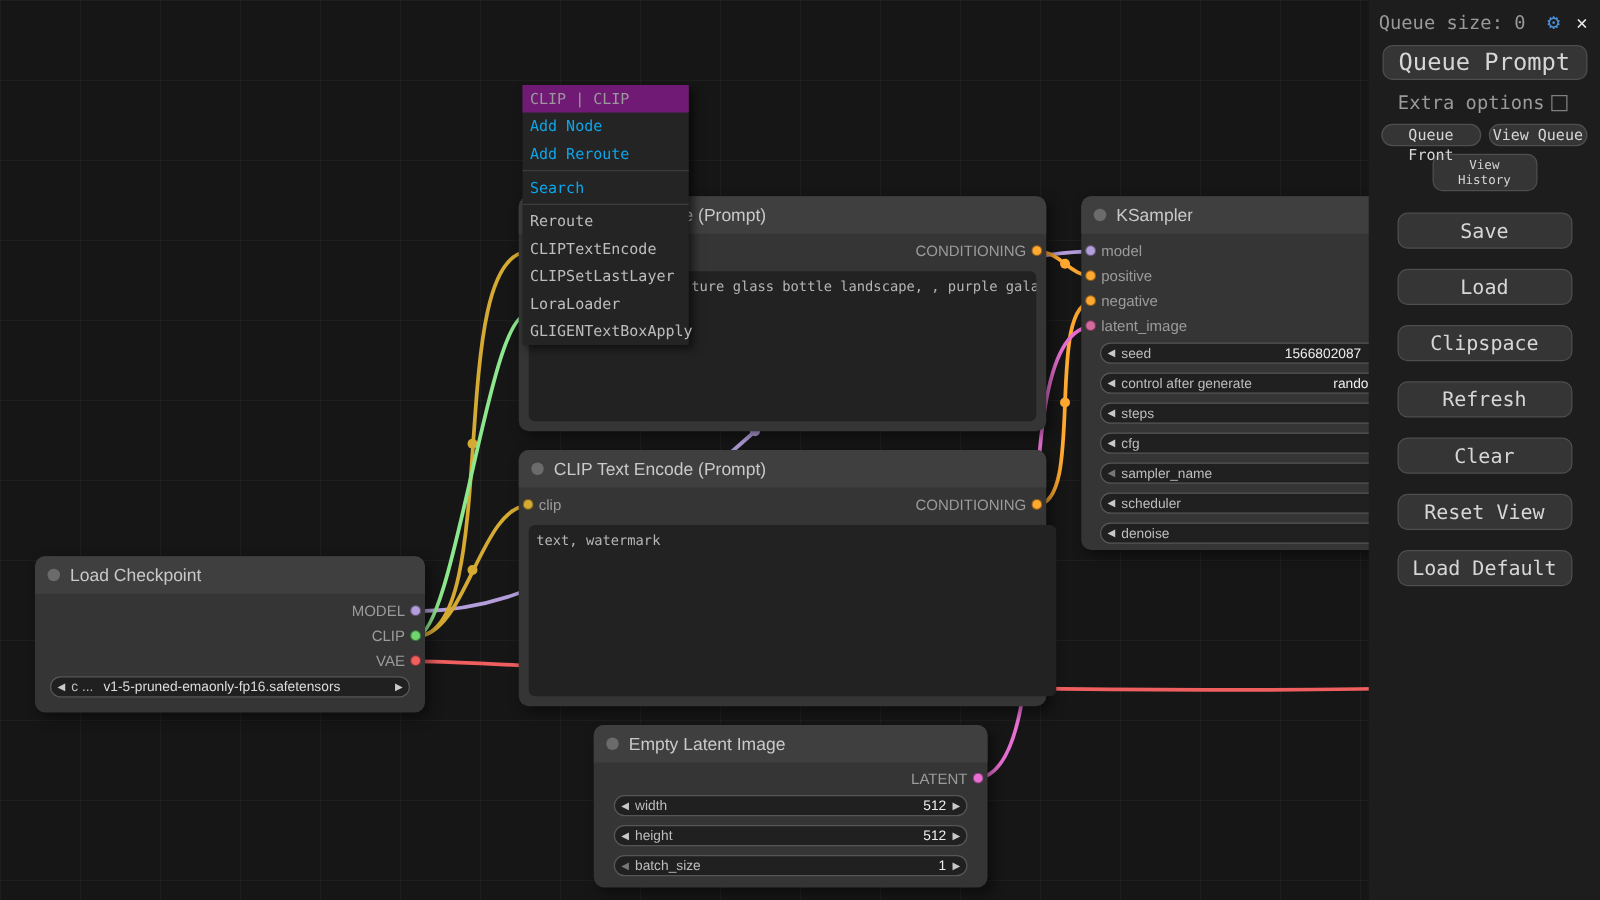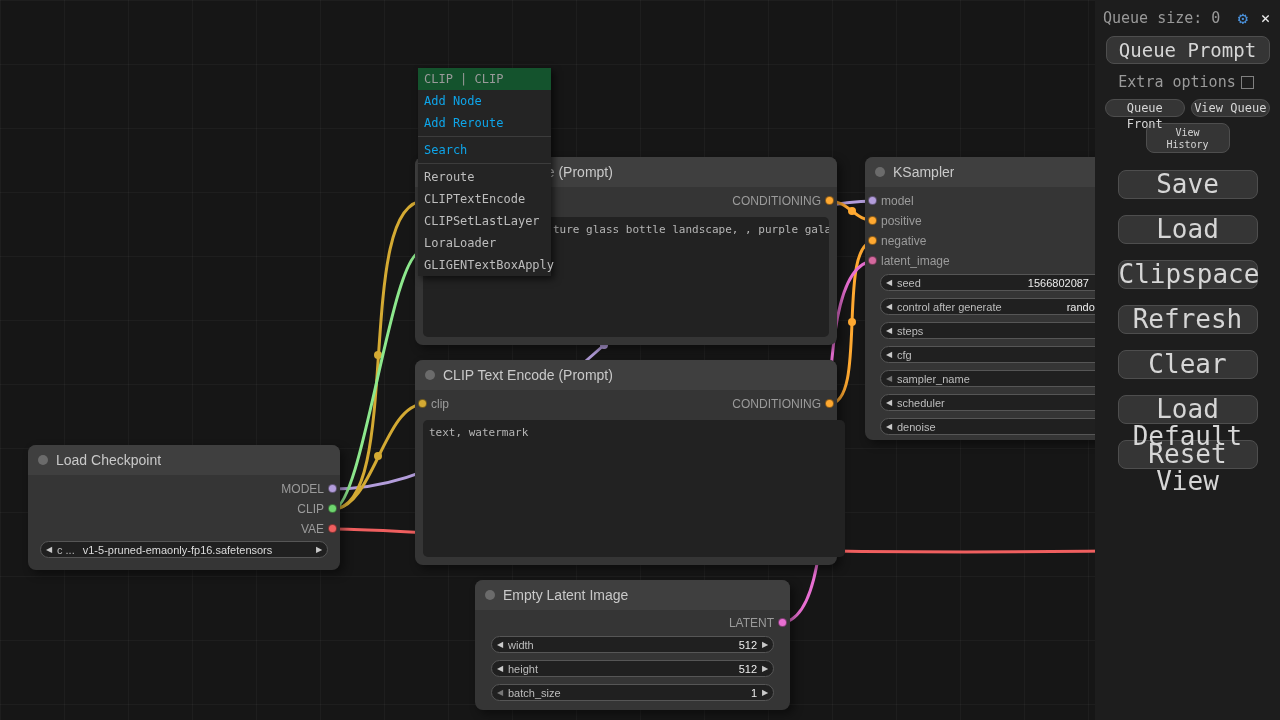--- a/index.html
+++ b/index.html
@@ -33,21 +33,21 @@
   .wlabel{flex:0 0 auto;white-space:nowrap;}
   .wvalue{margin-left:auto;color:#ececec;white-space:nowrap;}
   .ta{position:absolute;background:#222222;border-radius:5px;color:#b5b5b5;
       font-family:"DejaVu Sans Mono",monospace;font-size:11px;line-height:14px;
       padding:6px;box-sizing:border-box;overflow:hidden;white-space:nowrap;}
 
   
   .ctx{position:absolute;left:418px;top:68px;width:133px;z-index:5;background:#242424;
        box-shadow:3px 3px 7px rgba(0,0,0,0.6);font-family:"DejaVu Sans Mono",monospace;
        font-size:12px;}
-  .ctx-title{height:22px;line-height:22px;background:#14532d;color:#9a9a9a;padding-left:6px;}
+  .ctx-title{height:22px;line-height:22px;background:#701a75;color:#9a9a9a;padding-left:6px;}
   .ctx-item{height:22px;line-height:22px;padding-left:6px;color:#0ea5e9;cursor:pointer;}
   .ctx-item.sugg{color:#bdbdbd;}
   .ctx-sep{height:1px;background:#3c3c3c;margin:2px 0;}
 
   
   .sidebar{position:absolute;right:0;top:0;width:185px;height:720px;background:#1d1d1d;
            z-index:10;font-family:"DejaVu Sans Mono",monospace;}
   .sb-head{display:flex;align-items:center;padding:8px 10px 0 8px;}
   .sb-qsize{font-size:15px;color:#999;flex:1;}
   .sb-gear{font-size:17px;color:#4a90d9;cursor:pointer;}
@@ -56,21 +56,21 @@
        color:#d6d6d6;text-align:center;cursor:pointer;box-sizing:border-box;
        font-family:"DejaVu Sans Mono",monospace;}
   .btn-queue{width:164px;height:28px;line-height:26px;font-size:19px;margin:8px auto 0;}
   .sb-extra{margin-top:9px;text-align:center;font-size:15px;color:#9a9a9a;}
   .sb-extra input{appearance:none;-webkit-appearance:none;width:13px;height:13px;
        border:1px solid #808080;background:transparent;vertical-align:middle;margin-left:5px;}
   .sb-smallrow{display:flex;gap:6px;margin:7px 10px 0;}
   .btn-small{flex:1;height:18px;line-height:16px;font-size:12px;border-radius:9px;}
   .btn-history{width:84px;height:30px;font-size:10px;line-height:12px;margin:6px auto 0;
        padding:3px 14px;}
-  .btn-big{width:140px;height:29px;line-height:27px;font-size:26px;margin:7px auto 16px;}
+  .btn-big{width:140px;height:29px;line-height:27px;font-size:16px;margin:7px auto 16px;}
   .btn-big.first{margin-top:17px;}
 </style>
 </head>
 <body>
 
 <div id="canvas">
 
   <svg class="wires" width="1280" height="720">
 
     <path d="M333,489 C550,489 658,201 875,201" stroke="#b39ddb" stroke-width="3" fill="none" stroke-linecap="round"></path>
@@ -251,17 +251,17 @@
     <div class="sb-smallrow">
       <div class="btn btn-small">Queue Front</div>
       <div class="btn btn-small">View Queue</div>
     </div>
     <div class="btn btn-history">View History</div>
     <div class="btn btn-big first">Save</div>
     <div class="btn btn-big">Load</div>
     <div class="btn btn-big">Clipspace</div>
     <div class="btn btn-big">Refresh</div>
     <div class="btn btn-big">Clear</div>
+    <div class="btn btn-big">Reset View</div>
     <div class="btn btn-big">Load Default</div>
-    <div class="btn btn-big">Reset View</div>
   </div>
 
 </div>
 
 </body></html>

